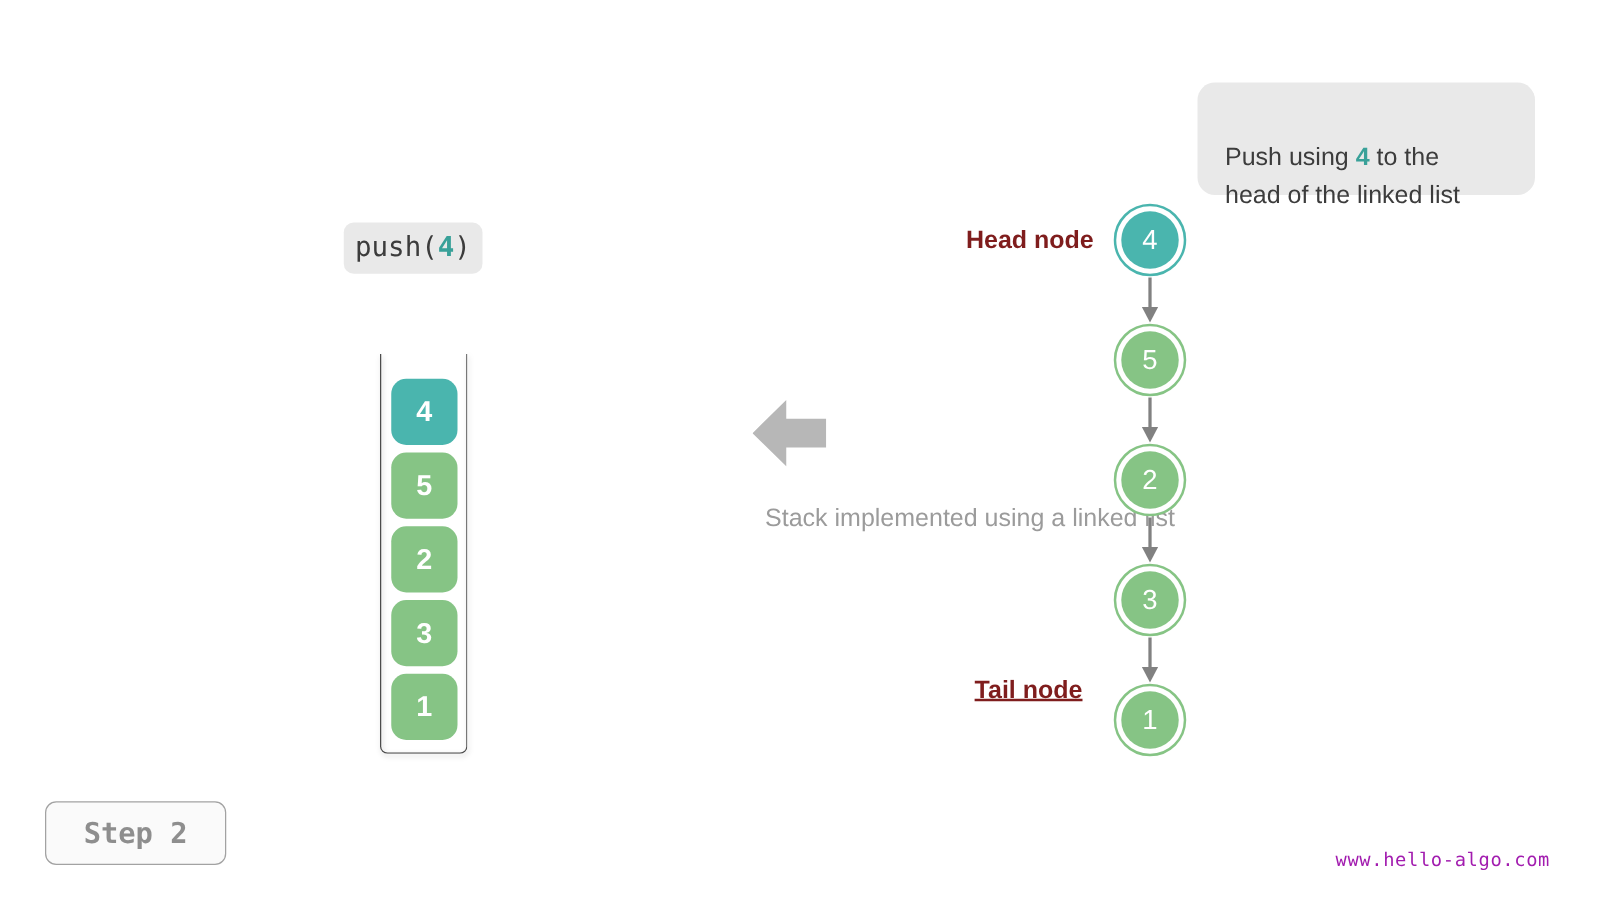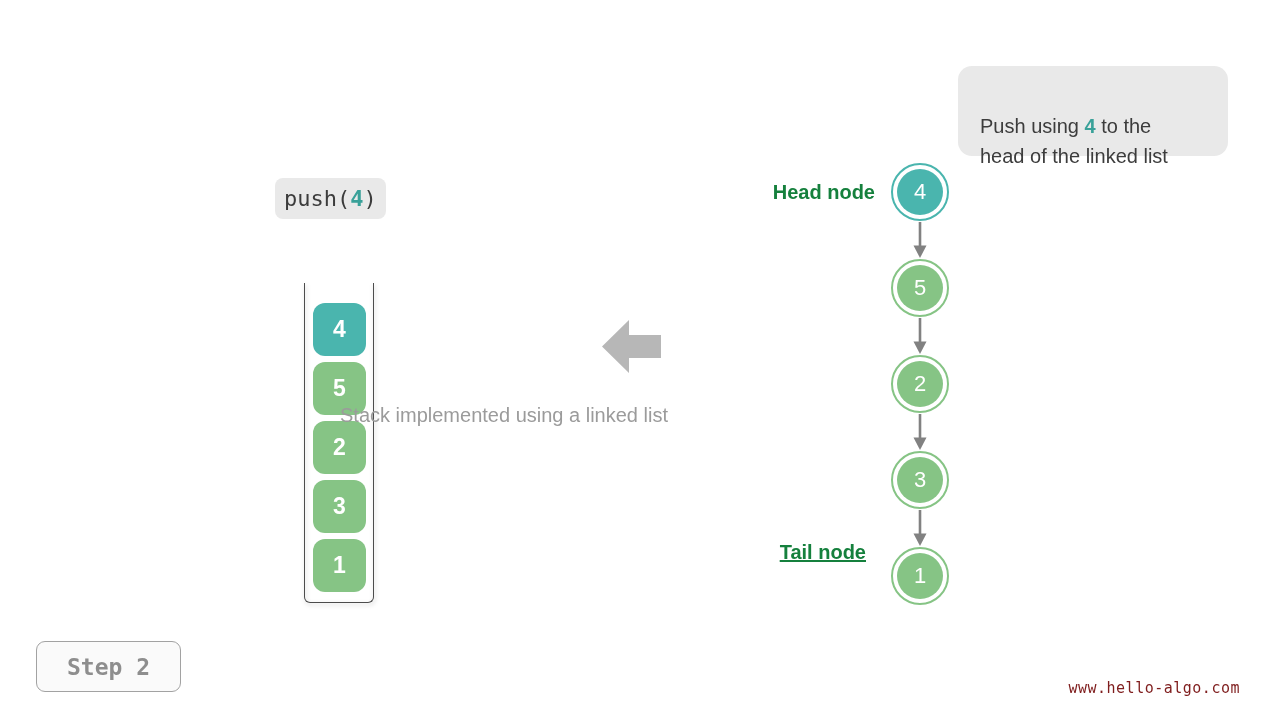--- a/index.html
+++ b/index.html
@@ -83,21 +83,21 @@
 
   
   .big-arrow { position: absolute; left: 602px; top: 318px; }
 
   
   .caption {
     position: absolute;
     left: 340px;
     top: 404px;
     width: 600px;
-    text-align: left;
+    text-align: right;
     font-size: 20px;
     color: #9b9b9b;
   }
 
   
   .list-col {
     position: absolute;
     left: 891px;
     top: 163px;
     width: 58px;
@@ -125,21 +125,21 @@
     justify-content: center;
     color: #ffffff;
     font-size: 22px;
     font-weight: 500;
   }
 
   .node-label {
     position: absolute;
     font-size: 20px;
     font-weight: 700;
-    color: #15803d;
+    color: #7f1d1d;
     line-height: 24px;
   }
   .head-label { right: 405px; top: 180px; }
   .tail-label { right: 414px; top: 540px; text-decoration: underline; }
 
   
   .step-badge {
     position: absolute;
     left: 36px;
     top: 641px;
@@ -159,21 +159,21 @@
     text-align: right;
   }
 
   
   .watermark {
     position: absolute;
     right: 40px;
     top: 679px;
     font-family: "DejaVu Sans Mono", monospace;
     font-size: 15px;
-    color: #7f1d1d;
+    color: #a21caf;
     letter-spacing: 0.5px;
   }
 </style>
 </head>
 <body>
 
 <div class="canvas">
 
   <div class="callout">
     <span>Push using </span><span class="hl-teal">4</span><span> to the

